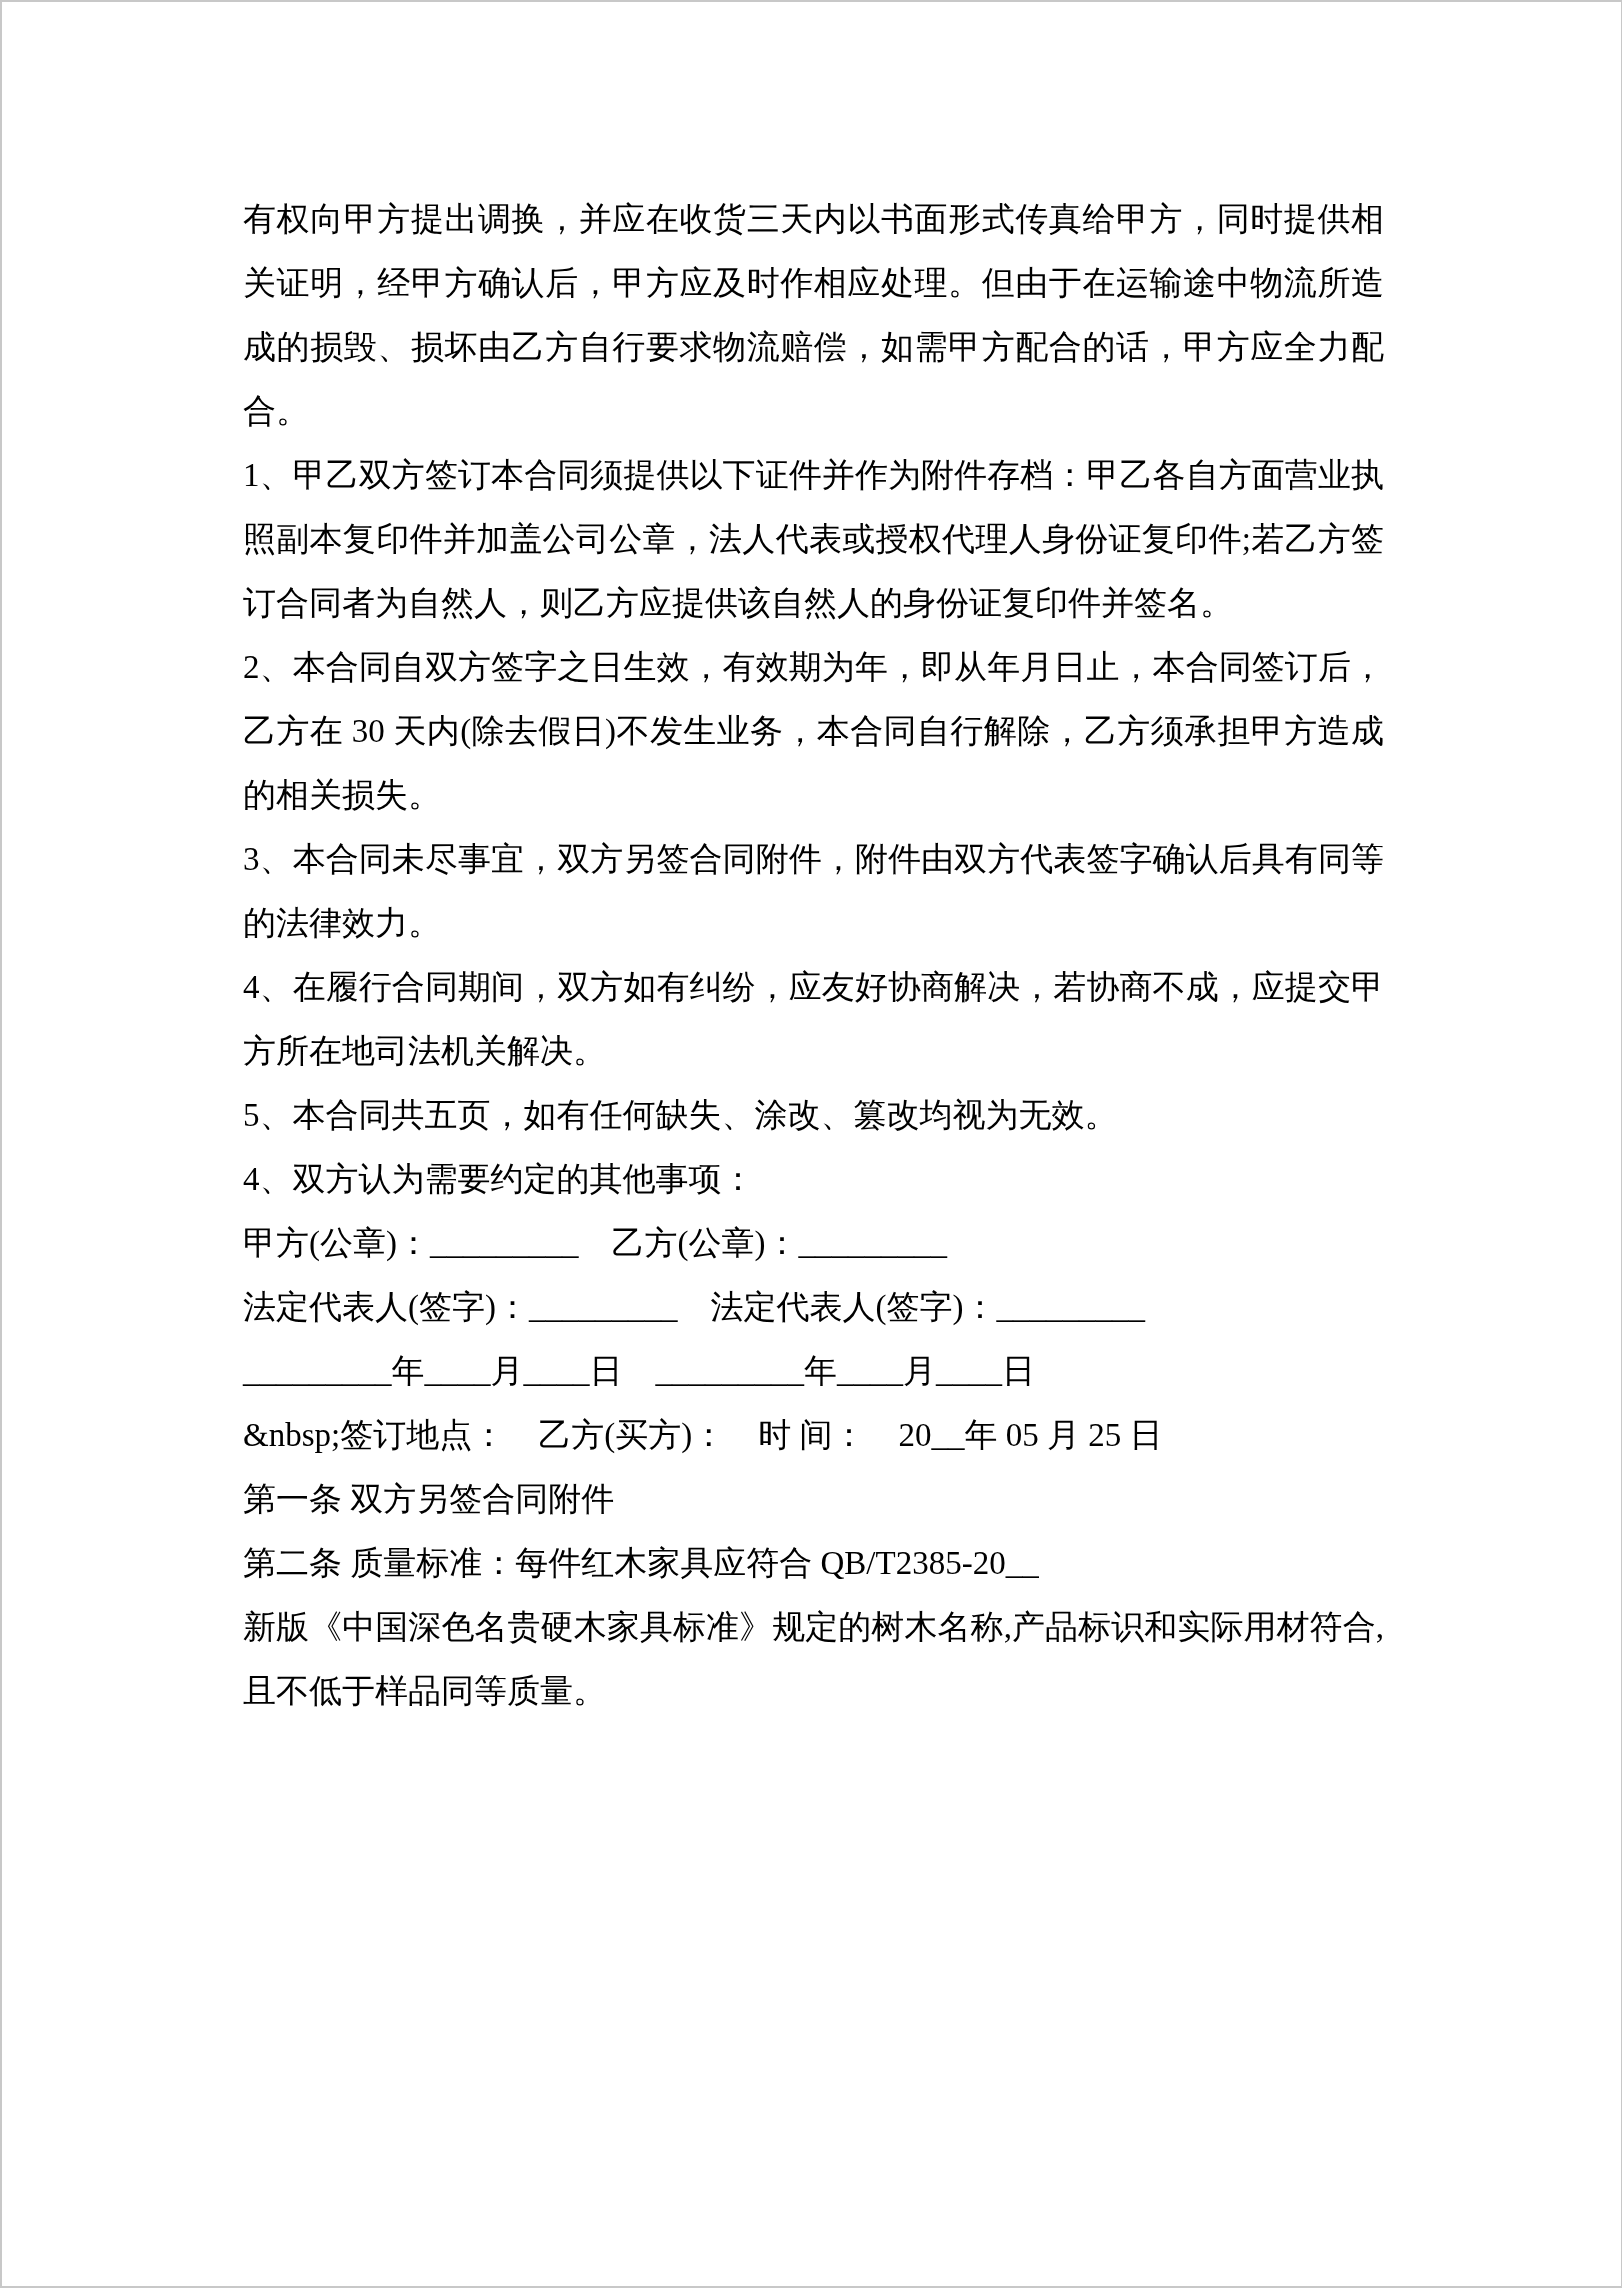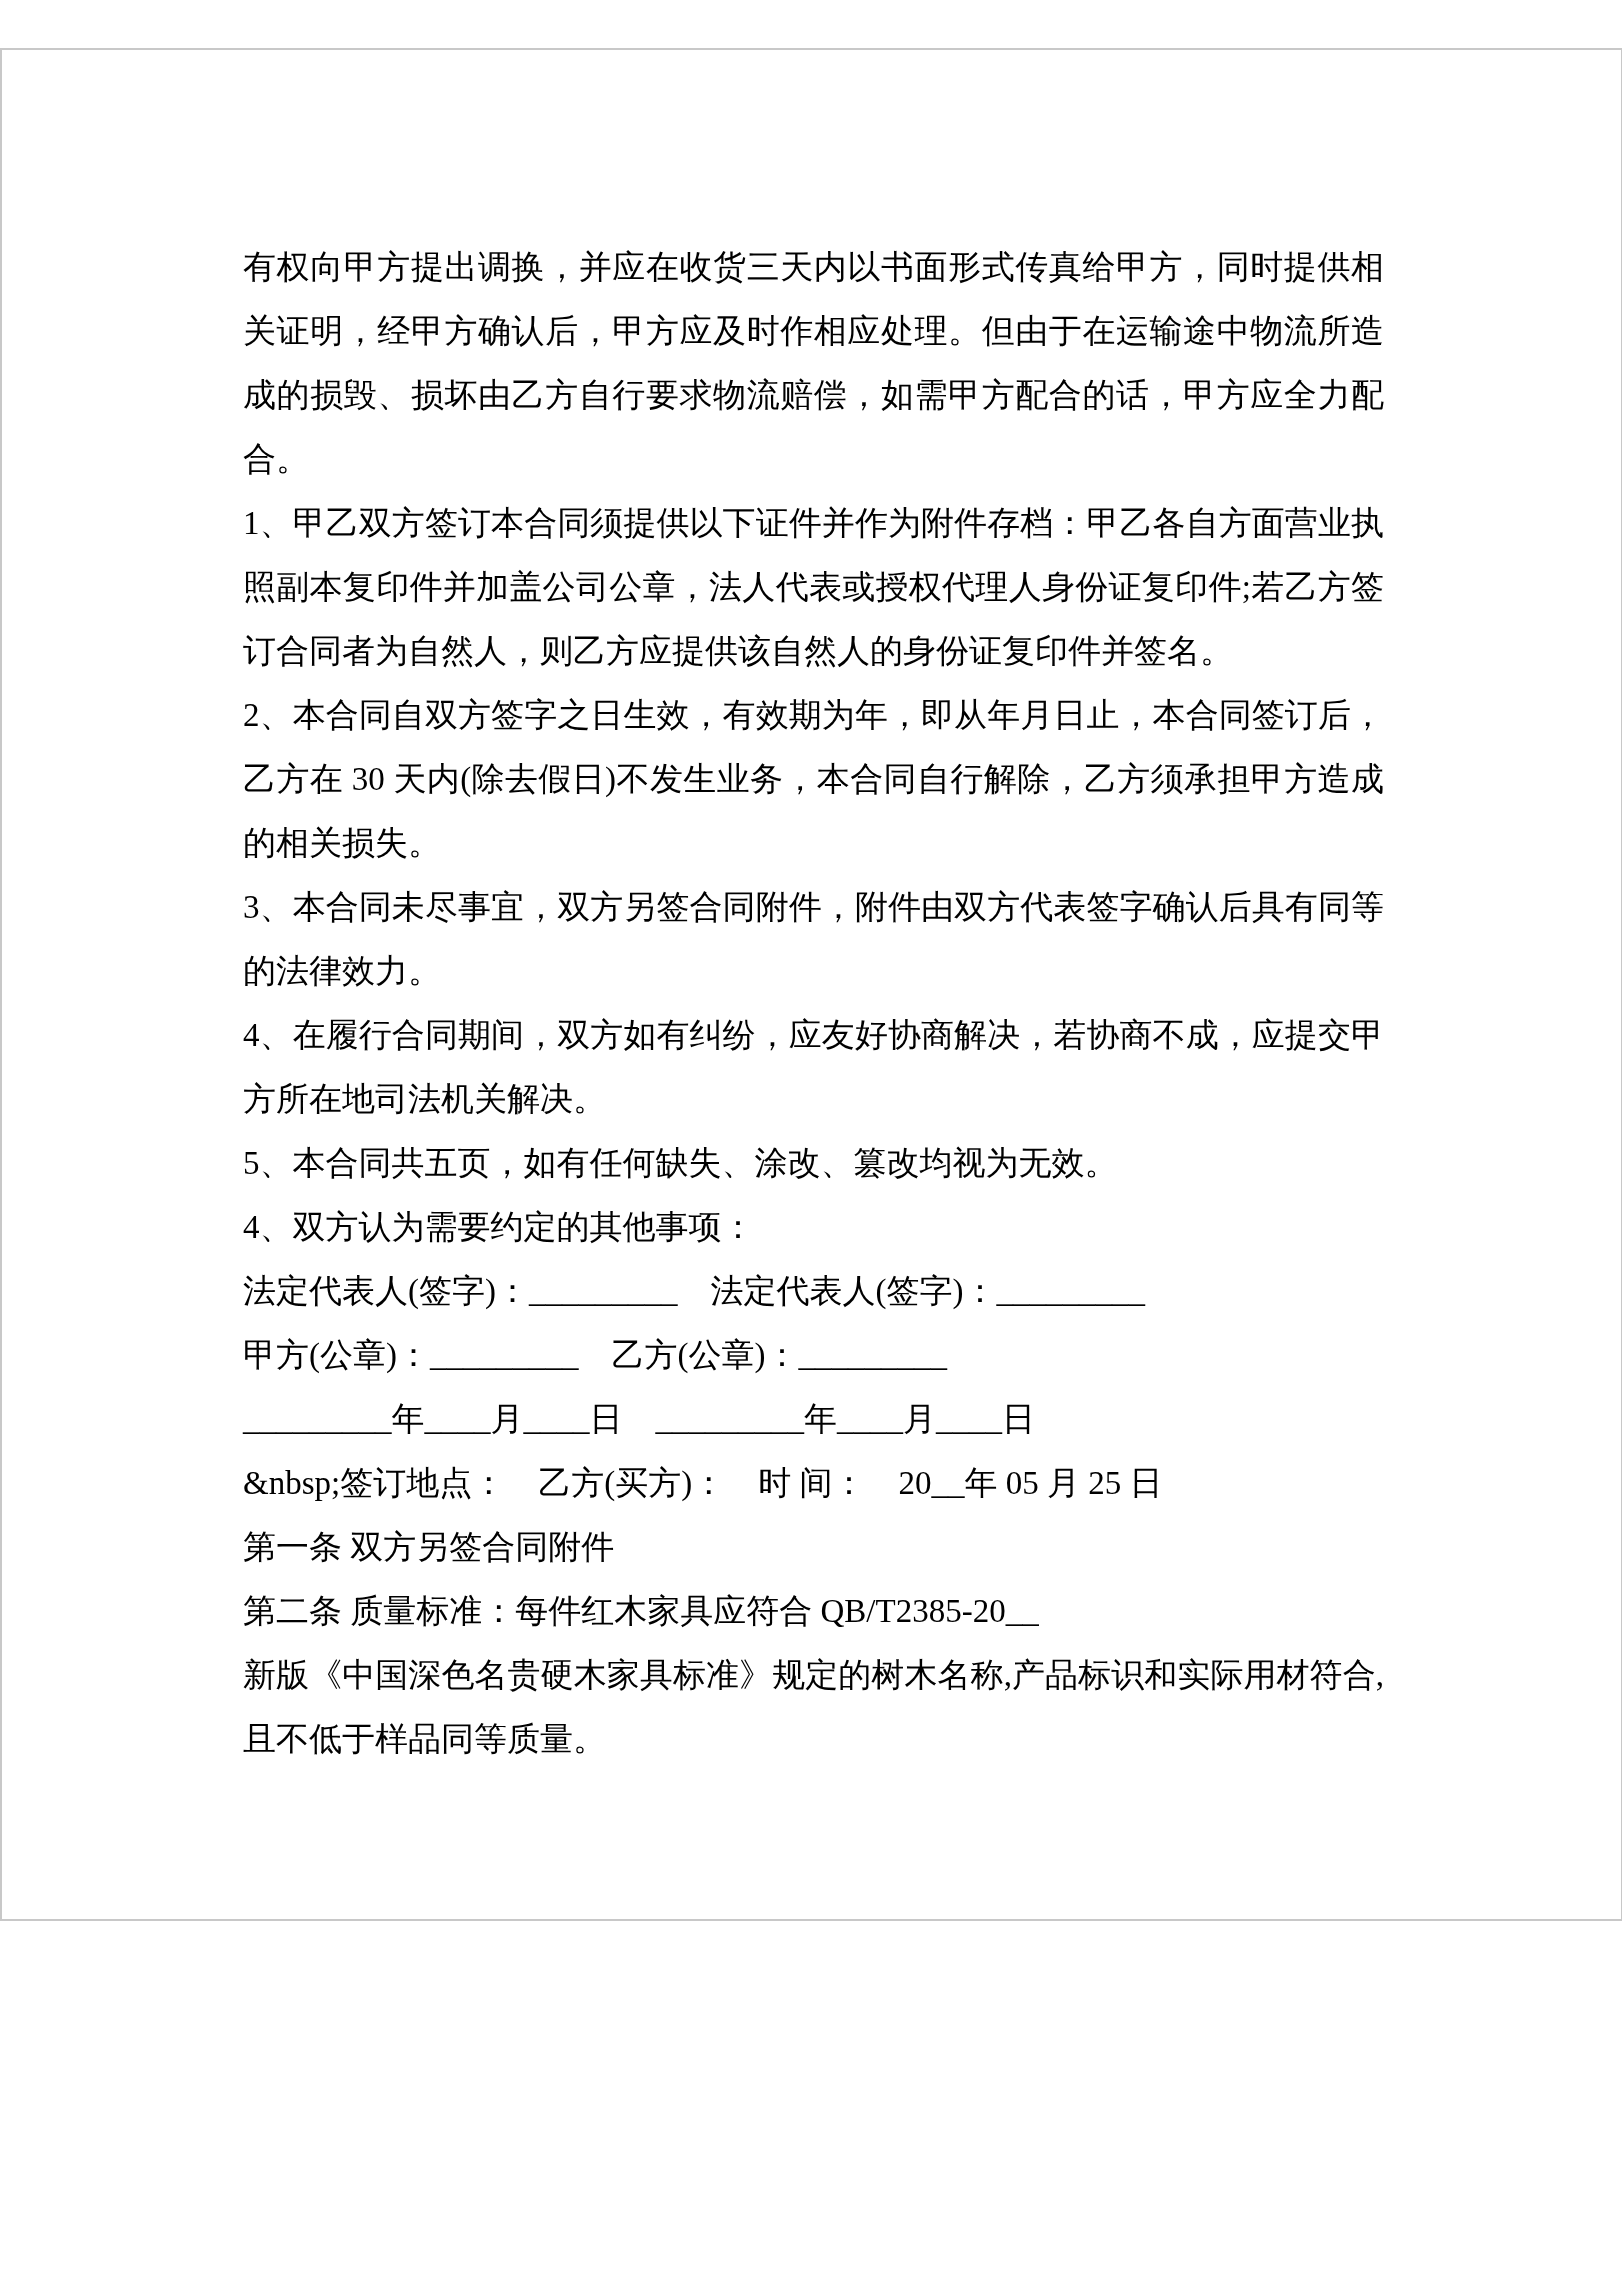--- a/index.html
+++ b/index.html
@@ -3,28 +3,27 @@
 <meta charset="utf-8">
 <style>
   html, body {
     margin: 0;
     padding: 0;
     background: #ffffff;
   }
   .page {
     position: relative;
     width: 1623px;
-    height: 1873px;
+    height: 2288px;
     box-sizing: border-box;
     background: var(--background, #ffffff);
     border: 2px solid var(--border, #c8c8c8);
     font-family: "Liberation Serif", "DejaVu Serif", serif;
     color: var(--text, #000000);
     overflow: hidden;
-    margin-top: 48px;
   }
   .content {
     box-sizing: border-box;
     padding: 185px 237px 0 241px;
     width: 100%;
   }
   p.line {
     margin: 0;
     font-size: 33px;
     line-height: 64px;
@@ -41,22 +40,22 @@
 
 <div class="page">
   <div class="content">
     <p class="line">有权向甲方提出调换，并应在收货三天内以书面形式传真给甲方，同时提供相关证明，经甲方确认后，甲方应及时作相应处理。但由于在运输途中物流所造成的损毁、损坏由乙方自行要求物流赔偿，如需甲方配合的话，甲方应全力配合。</p>
     <p class="line">1、甲乙双方签订本合同须提供以下证件并作为附件存档：甲乙各自方面营业执照副本复印件并加盖公司公章，法人代表或授权代理人身份证复印件;若乙方签订合同者为自然人，则乙方应提供该自然人的身份证复印件并签名。</p>
     <p class="line">2、本合同自双方签字之日生效，有效期为年，即从年月日止，本合同签订后，乙方在 30 天内(除去假日)不发生业务，本合同自行解除，乙方须承担甲方造成的相关损失。</p>
     <p class="line">3、本合同未尽事宜，双方另签合同附件，附件由双方代表签字确认后具有同等的法律效力。</p>
     <p class="line">4、在履行合同期间，双方如有纠纷，应友好协商解决，若协商不成，应提交甲方所在地司法机关解决。</p>
     <p class="line">5、本合同共五页，如有任何缺失、涂改、篡改均视为无效。</p>
     <p class="line">4、双方认为需要约定的其他事项：</p>
+    <p class="line">甲方(公章)：_________　乙方(公章)：_________</p>
     <p class="line">法定代表人(签字)：_________　法定代表人(签字)：_________</p>
-    <p class="line">甲方(公章)：_________　乙方(公章)：_________</p>
     <p class="line">_________年____月____日　_________年____月____日</p>
     <p class="line">&amp;nbsp;签订地点：　乙方(买方)：　时 间：　20__年 05 月 25 日</p>
     <p class="line">第一条 双方另签合同附件</p>
     <p class="line">第二条 质量标准：每件红木家具应符合 QB/T2385-20__</p>
     <p class="line">新版《中国深色名贵硬木家具标准》规定的树木名称,产品标识和实际用材符合,且不低于样品同等质量。</p>
   </div>
 </div>
 
 
 </body></html>

